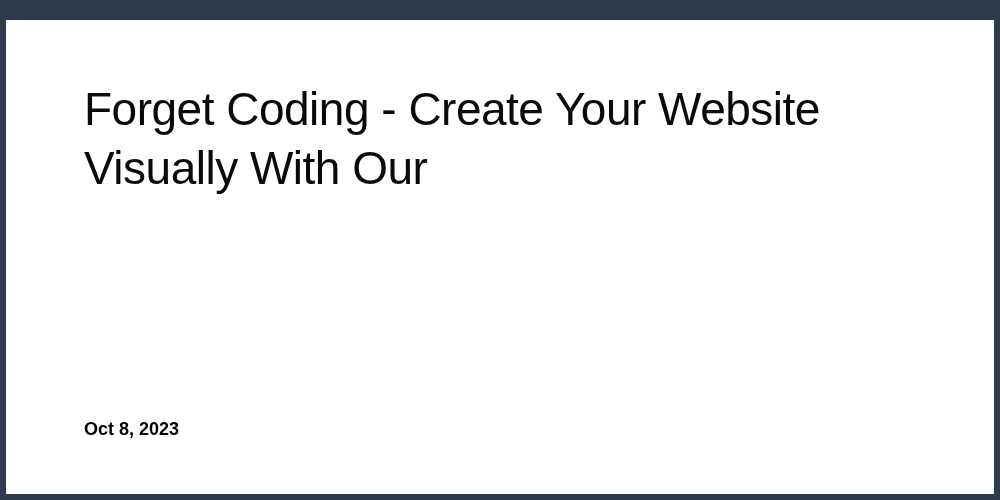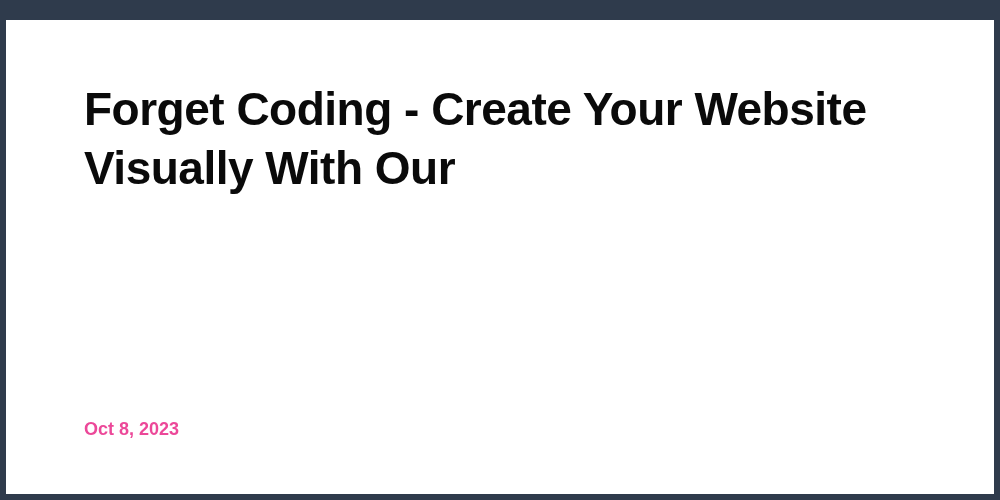--- a/index.html
+++ b/index.html
@@ -17,32 +17,32 @@
     }
     .card {
       background: #ffffff;
       width: 100%;
       height: 100%;
       padding: 60px 78px 40px 78px;
       position: relative;
     }
     .title {
       font-size: 46px;
-      font-weight: 700;
+      font-weight: 400;
       color: #0a0a0a;
       line-height: 1.28;
       letter-spacing: -0.5px;
     }
     .date {
       position: absolute;
       bottom: 54px;
       left: 78px;
       font-size: 18px;
       font-weight: 700;
-      color: #ec4899;
+      color: #000000;
     }
   </style>
 </head>
 <body>
 
 <div class="card">
   <h1 class="title">Forget Coding - Create Your Website Visually With Our</h1>
   <div class="date">Oct 8, 2023</div>
 </div>
 

